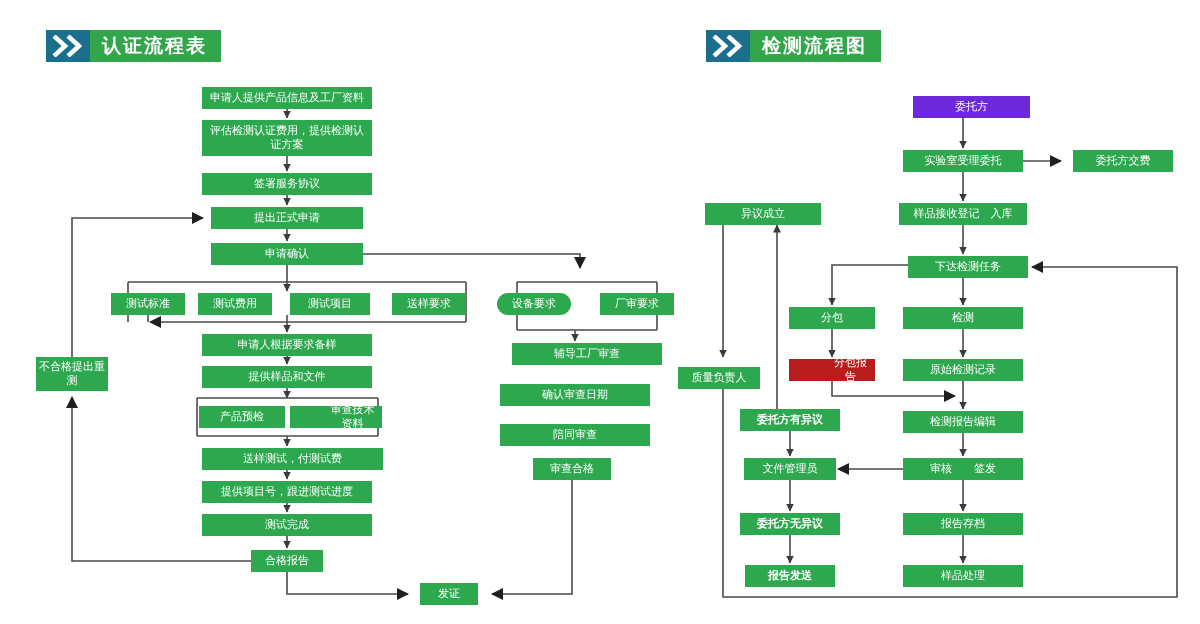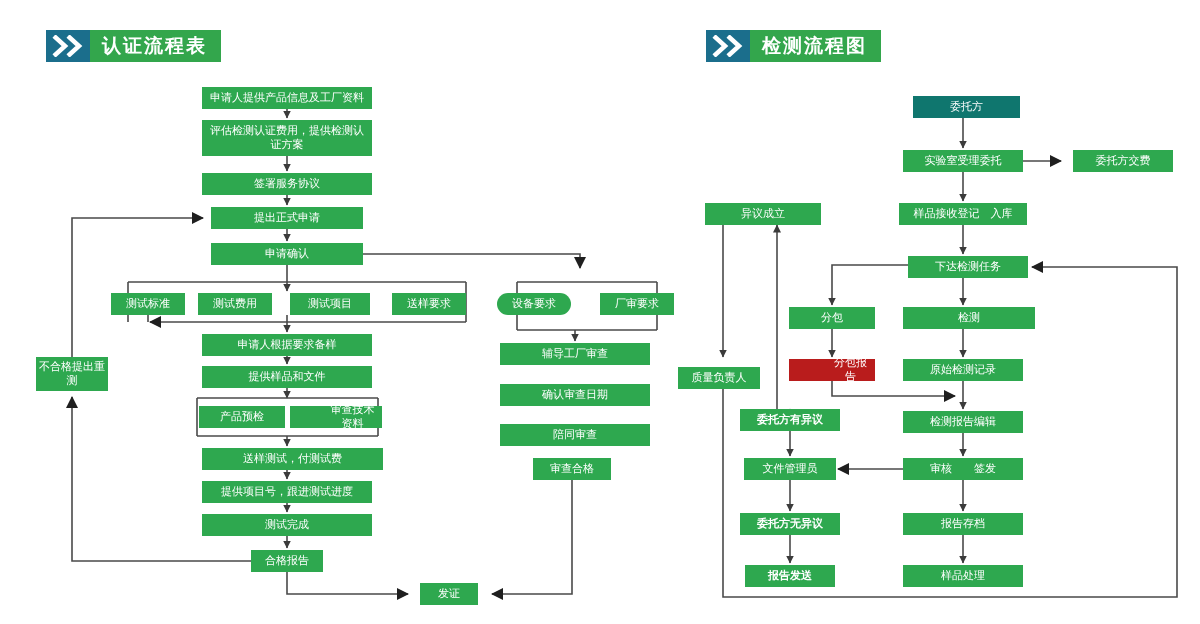--- a/index.html
+++ b/index.html
@@ -160,35 +160,35 @@
       <div class="bx" style="left: 600px; top: 293px; width: 74px; height: 22px; background: rgb(46, 168, 79);">厂审要求</div>
       <div class="bx" style="left: 202px; top: 334px; width: 170px; height: 22px; background: rgb(46, 168, 79);">申请人根据要求备样</div>
       <div class="bx" style="left: 202px; top: 366px; width: 170px; height: 22px; background: rgb(46, 168, 79);">提供样品和文件</div>
       <div class="bx" style="left: 199px; top: 406px; width: 86px; height: 22px; background: rgb(46, 168, 79);">产品预检</div>
       <div class="bx" style="left: 290px; top: 406px; width: 92px; height: 22px; background: rgb(46, 168, 79); padding-left: 36px;">审查技术资料</div>
       <div class="bx" style="left: 202px; top: 448px; width: 181px; height: 22px; background: rgb(46, 168, 79);">送样测试，付测试费</div>
       <div class="bx" style="left: 202px; top: 481px; width: 170px; height: 22px; background: rgb(46, 168, 79);">提供项目号，跟进测试进度</div>
       <div class="bx" style="left: 202px; top: 514px; width: 170px; height: 22px; background: rgb(46, 168, 79);">测试完成</div>
       <div class="bx" style="left: 251px; top: 550px; width: 72px; height: 22px; background: rgb(46, 168, 79);">合格报告</div>
       <div class="bx" style="left: 36px; top: 357px; width: 72px; height: 34px; background: rgb(46, 168, 79);">不合格提出重测</div>
-      <div class="bx" style="left: 500px; top: 343px; width: 150px; height: 22px; background: rgb(46, 168, 79);">辅导工厂审查</div>
+      <div class="bx" style="left: 512px; top: 343px; width: 150px; height: 22px; background: rgb(46, 168, 79);">辅导工厂审查</div>
       <div class="bx" style="left: 500px; top: 384px; width: 150px; height: 22px; background: rgb(46, 168, 79);">确认审查日期</div>
       <div class="bx" style="left: 500px; top: 424px; width: 150px; height: 22px; background: rgb(46, 168, 79);">陪同审查</div>
       <div class="bx" style="left: 533px; top: 458px; width: 78px; height: 22px; background: rgb(46, 168, 79);">审查合格</div>
       <div class="bx" style="left: 420px; top: 583px; width: 58px; height: 22px; background: rgb(46, 168, 79);">发证</div>
     </div>
   <div id="nodes-test">
-      <div class="bx" style="left: 913px; top: 96px; width: 107px; height: 22px; background: #0f766e;">委托方</div>
+      <div class="bx" style="left: 913px; top: 96px; width: 117px; height: 22px; background: #6d28d9;">委托方</div>
       <div class="bx" style="left: 903px; top: 150px; width: 120px; height: 22px; background: rgb(46, 168, 79);">实验室受理委托</div>
       <div class="bx" style="left: 1073px; top: 150px; width: 100px; height: 22px; background: rgb(46, 168, 79);">委托方交费</div>
       <div class="bx" style="left: 899px; top: 203px; width: 128px; height: 22px; background: rgb(46, 168, 79);">样品接收登记　入库</div>
       <div class="bx" style="left: 908px; top: 256px; width: 120px; height: 22px; background: rgb(46, 168, 79);">下达检测任务</div>
       <div class="bx" style="left: 705px; top: 203px; width: 116px; height: 22px; background: rgb(46, 168, 79);">异议成立</div>
       <div class="bx" style="left: 789px; top: 307px; width: 86px; height: 22px; background: rgb(46, 168, 79);">分包</div>
-      <div class="bx" style="left: 903px; top: 307px; width: 132px; height: 22px; background: rgb(46, 168, 79);">检测</div>
+      <div class="bx" style="left: 903px; top: 307px; width: 120px; height: 22px; background: rgb(46, 168, 79);">检测</div>
       <div class="bx" style="left: 678px; top: 359px; width: 82px; height: 22px; background: rgb(46, 168, 79); margin-top: 8px;">质量负责人</div>
       <div class="bx" style="left: 789px; top: 359px; width: 86px; height: 22px; background: #b91c1c; padding-left: 40px;">分包报告</div>
       <div class="bx" style="left: 903px; top: 359px; width: 120px; height: 22px; background: rgb(46, 168, 79);">原始检测记录</div>
       <div class="bx b" style="left: 740px; top: 409px; width: 100px; height: 22px; background: rgb(46, 168, 79);">委托方有异议</div>
       <div class="bx" style="left: 903px; top: 411px; width: 120px; height: 22px; background: rgb(46, 168, 79);">检测报告编辑</div>
       <div class="bx" style="left: 744px; top: 458px; width: 92px; height: 22px; background: rgb(46, 168, 79);">文件管理员</div>
       <div class="bx" style="left: 903px; top: 458px; width: 120px; height: 22px; background: rgb(46, 168, 79);">审核　　签发</div>
       <div class="bx b" style="left: 740px; top: 513px; width: 100px; height: 22px; background: rgb(46, 168, 79);">委托方无异议</div>
       <div class="bx" style="left: 903px; top: 513px; width: 120px; height: 22px; background: rgb(46, 168, 79);">报告存档</div>
       <div class="bx b" style="left: 745px; top: 565px; width: 90px; height: 22px; background: rgb(46, 168, 79);">报告发送</div>

